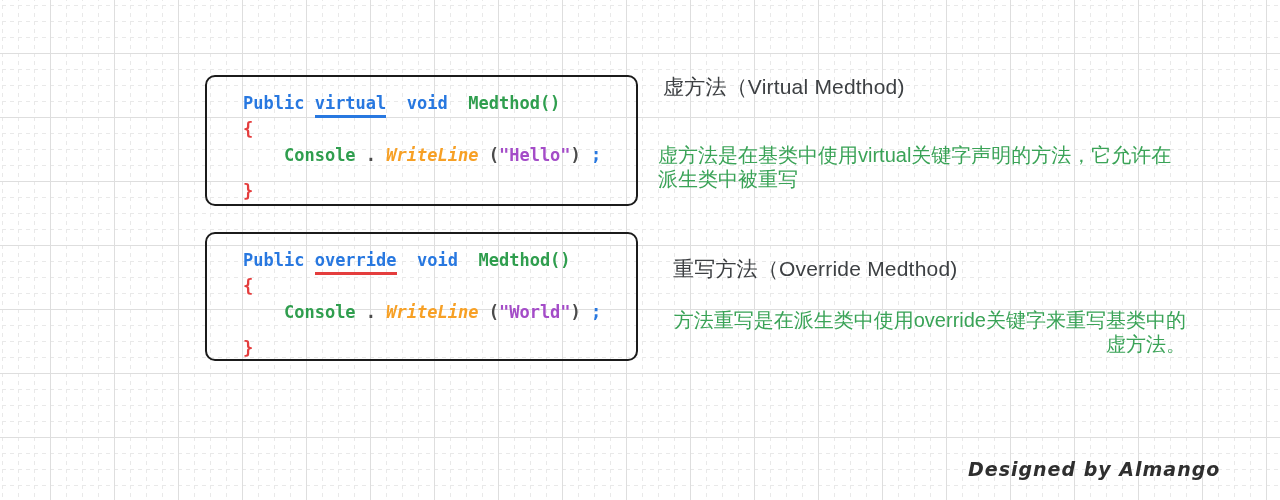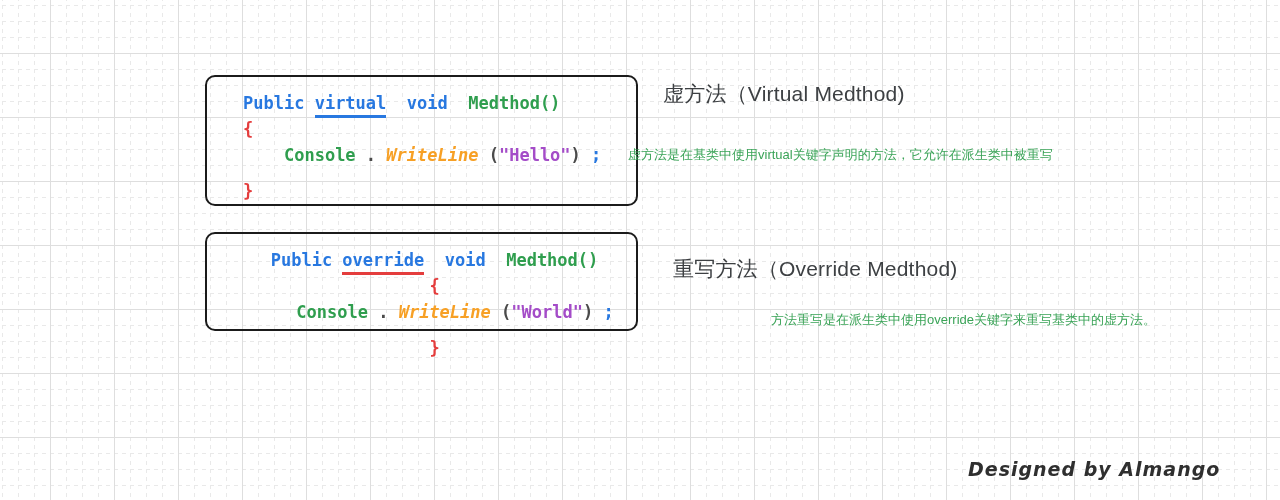--- a/index.html
+++ b/index.html
@@ -23,21 +23,21 @@
   .code-box {
     position: absolute;
     left: 205px;
     width: 433px;
     border: 2px solid var(--box_border);
     border-radius: 10px;
     background: transparent;
     padding: 13px 10px 0 36px;
   }
   #code-box-virtual  { top: 75px;  height: 131px; }
-  #code-box-override { top: 232px; height: 99px; text-align: center; }
+  #code-box-override { top: 232px; height: 129px; }
 
   .code-line {
     font-family: "DejaVu Sans Mono", "Liberation Mono", monospace;
     font-weight: bold;
     font-size: 17px;
     line-height: 26px;
     white-space: pre;
     letter-spacing: 0;
   }
   .code-line.gap { margin-top: 10px; }
@@ -54,28 +54,28 @@
   .u-blue { border-bottom: 3px solid var(--keyword_blue); padding-bottom: 2px; }
   .u-red  { border-bottom: 3px solid var(--brace_red);   padding-bottom: 2px; }
 
   .section-title {
     position: absolute;
     left: 663px;
     font-size: 21px;
     color: var(--title_gray);
     letter-spacing: 0.2px;
   }
-  #title-virtual  { top: 80px; }
+  #title-virtual  { top: 73px; }
   #title-override { top: 255px; margin-left: 10px; }
 
   .section-desc {
     position: absolute;
-    left: 628px;
+    left: 658px;
     width: 528px;
-    font-size: 13px;
+    font-size: 20px;
     line-height: 24px;
     color: var(--desc_green);
   }
   #desc-virtual  { top: 143px; }
   #desc-override { top: 308px; text-align: right; }
 
   .signature {
     position: absolute;
     left: 968px;
     top: 458px;

